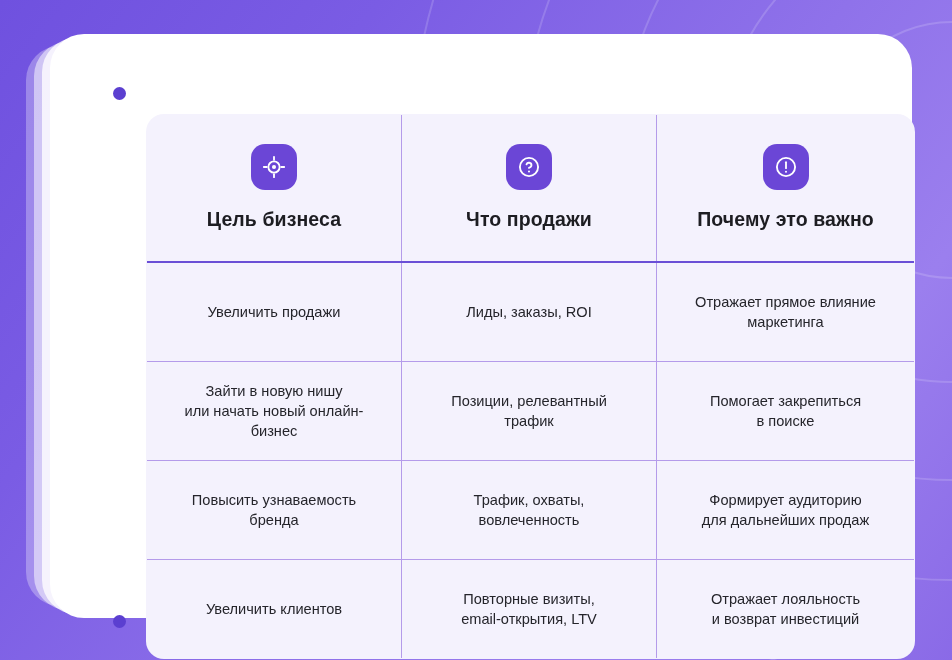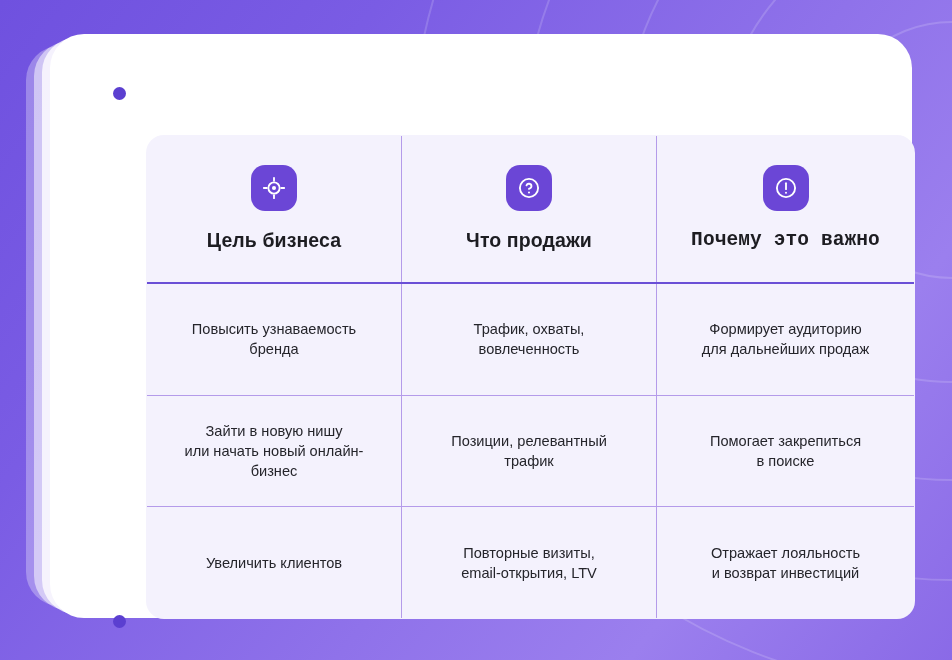--- a/index.html
+++ b/index.html
@@ -68,21 +68,21 @@
     border-radius: 50%;
     background: #5b3fd0;
   }
   .dot-top    { left: 63px; top: 53px; }
   .dot-bottom { left: 63px; top: 581px; }
 
   
   .table-wrap {
     position: absolute;
     left: 96px;
-    top: 101px;
+    top: 80px;
     width: 768px;
     height: 484px;
   }
   table.matrix {
     width: 768px;
     height: 484px;
     border-collapse: collapse;
     table-layout: fixed;
     background: #f4f2fd;
     border: 1.4px solid #a98fe8;
@@ -102,21 +102,21 @@
     padding-top: 6px;
   }
   table.matrix tbody tr td { height: 86px; }
   table.matrix tr > *:first-child { border-left: none; }
   table.matrix tr > *:last-child  { border-right: none; }
   table.matrix tr.head th { border-top: none; }
   table.matrix tbody tr:last-child td { border-bottom: none; }
 
   
   table.matrix tr.head th:first-child { border-top-left-radius: 18px; }
-  table.matrix tr.head th:last-child  { border-top-right-radius: 18px; font-family: Liberation Mono, monospace; }
+  table.matrix tr.head th:last-child  { border-top-right-radius: 18px; }
   table.matrix tbody tr:last-child td:first-child { border-bottom-left-radius: 18px; }
   table.matrix tbody tr:last-child td:last-child  { border-bottom-right-radius: 18px; }
 
   .col-a { width: 255px; }
   .col-b { width: 255px; }
   .col-c { width: 258px; }
 
   .head-inner {
     display: flex;
     flex-direction: column;
@@ -221,38 +221,49 @@
                   </svg>
                 </span>
                 <span class="head-title">Почему это важно</span>
               </div>
             </th>
           </tr>
         </thead>
         <tbody>
           <tr>
             <td>
+              <div class="cell-text">Увеличить продажи</div>
+            </td>
+            <td>
+              <div class="cell-text">Лиды, заказы, ROI</div>
+            </td>
+            <td>
+              <div class="cell-text">Отражает прямое влияние<br>маркетинга</div>
+            </td>
+          </tr>
+          <tr>
+            <td>
+              <div class="cell-text">Зайти в новую нишу<br>или начать новый онлайн-<br>бизнес</div>
+            </td>
+            <td>
+              <div class="cell-text">Позиции, релевантный<br>трафик</div>
+            </td>
+            <td>
+              <div class="cell-text">Помогает закрепиться<br>в поиске</div>
+            </td>
+          </tr>
+          <tr>
+            <td>
               <div class="cell-text">Повысить узнаваемость<br>бренда</div>
             </td>
             <td>
               <div class="cell-text">Трафик, охваты,<br>вовлеченность</div>
             </td>
             <td>
               <div class="cell-text">Формирует аудиторию<br>для дальнейших продаж</div>
-            </td>
-          </tr>
-          <tr>
-            <td>
-              <div class="cell-text">Зайти в новую нишу<br>или начать новый онлайн-<br>бизнес</div>
-            </td>
-            <td>
-              <div class="cell-text">Позиции, релевантный<br>трафик</div>
-            </td>
-            <td>
-              <div class="cell-text">Помогает закрепиться<br>в поиске</div>
             </td>
           </tr>
           <tr>
             <td>
               <div class="cell-text">Увеличить клиентов</div>
             </td>
             <td>
               <div class="cell-text">Повторные визиты,<br>email-открытия, LTV</div>
             </td>
             <td>

